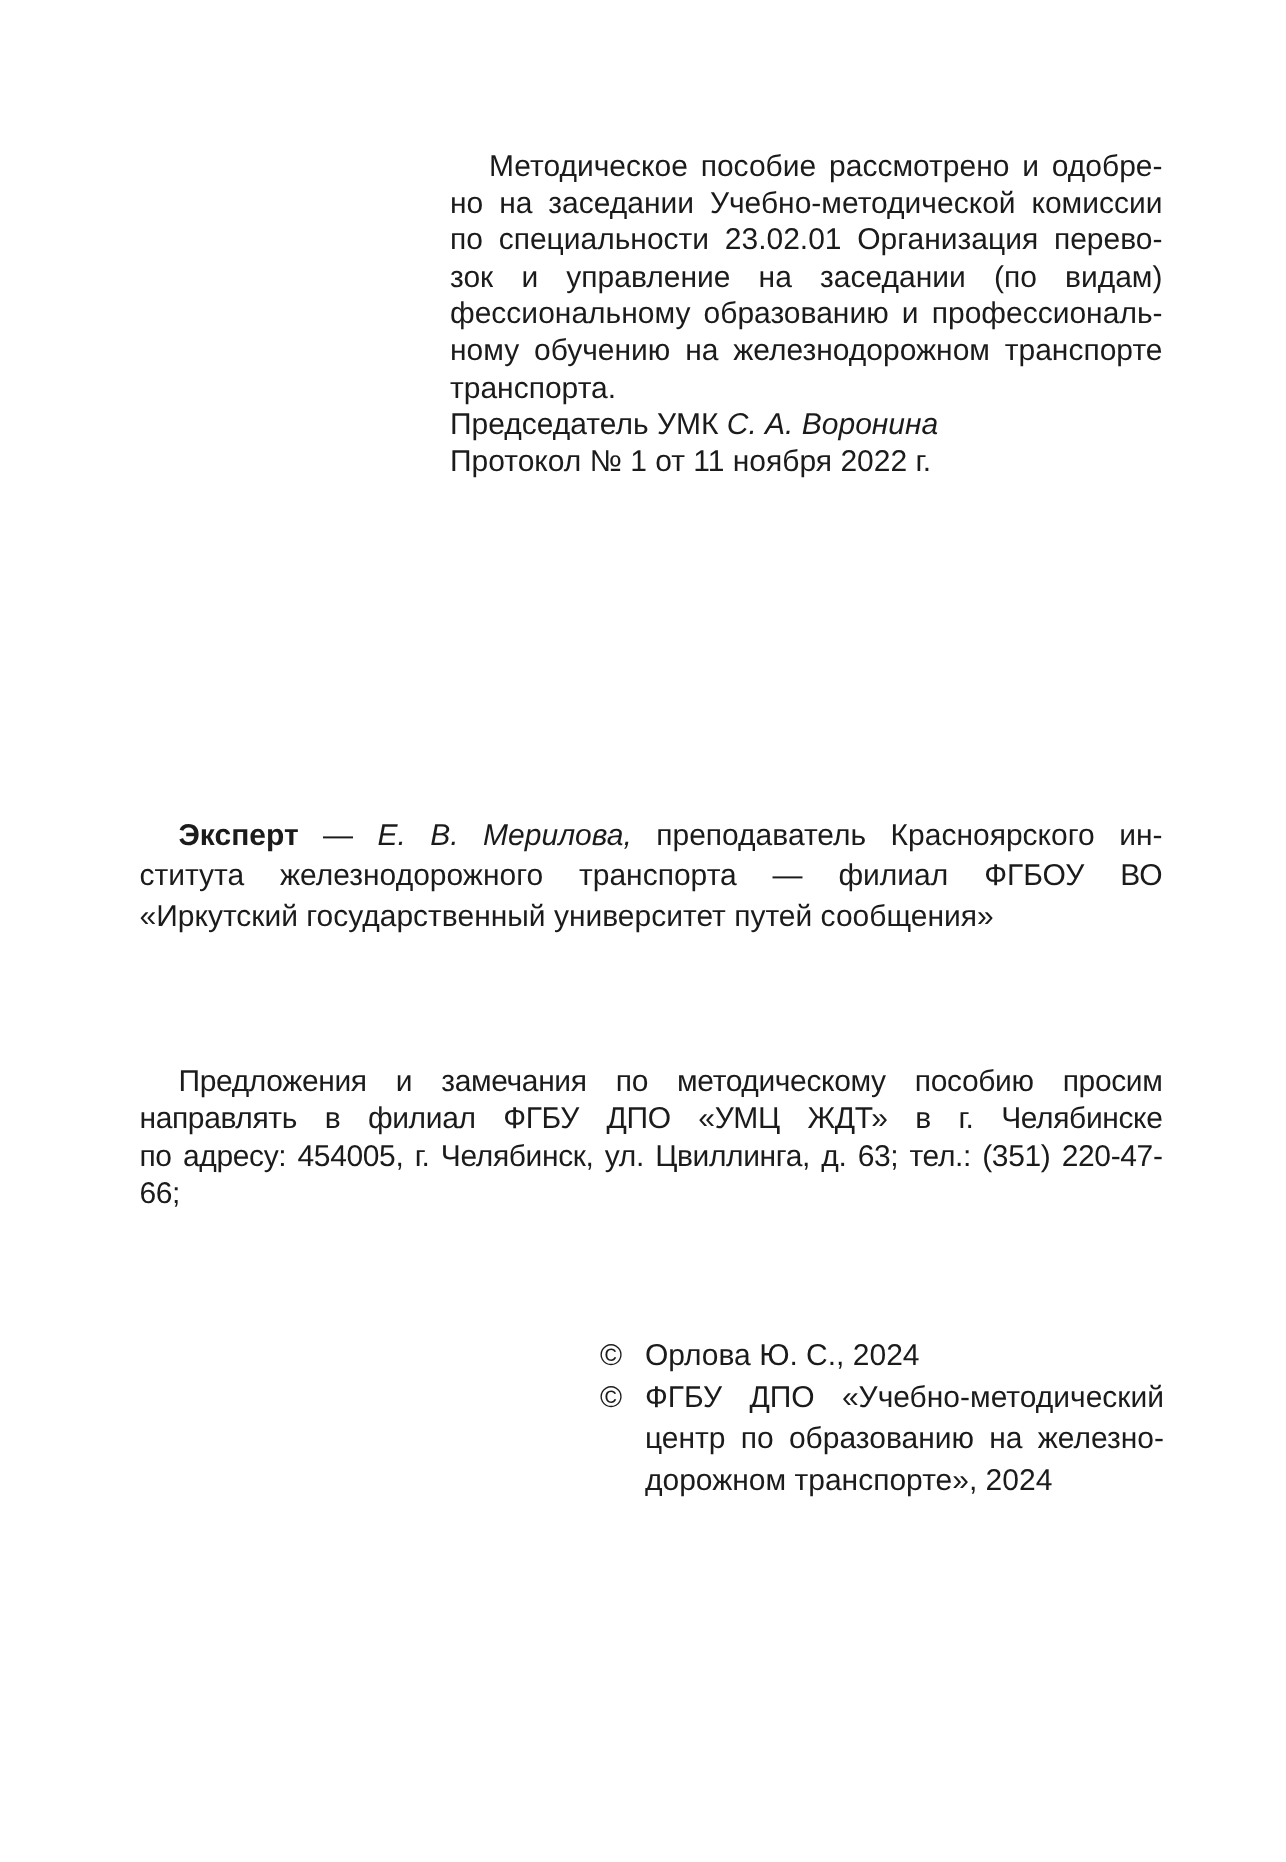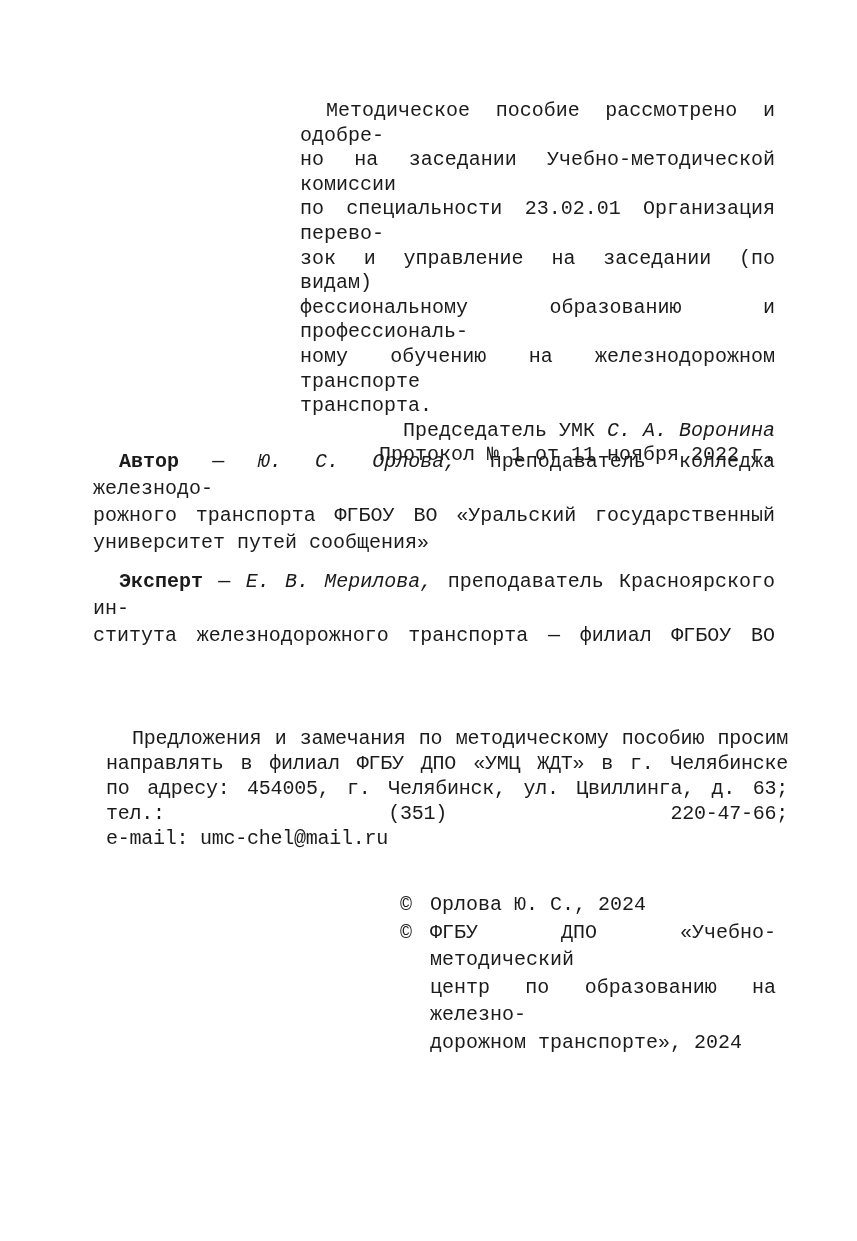--- a/index.html
+++ b/index.html
@@ -6,21 +6,21 @@
     margin: 0;
     padding: 0;
     background: #ffffff;
   }
   .page {
     position: relative;
     width: 857px;
     height: 1241px;
     background: #ffffff;
     color: #1b1b1b;
-    font-family: Liberation Mono, monospace;
+    font-family: Liberation Sans, sans-serif;
     font-size: 20px;
     overflow: hidden;
   }
   section { position: absolute; }
 
   
   .jline {
     text-align: justify;
     text-align-last: justify;
   }
@@ -29,42 +29,40 @@
     text-align-last: left;
   }
   .indent { text-indent: 26px; }
 
   .approval {
     left: 300px;
     top: 99px;
     width: 475px;
     line-height: 24.6px;
   }
-  .sig { text-align: right; }
+  .sig { }
 
   .author {
     left: 93px;
     top: 448px;
     width: 682px;
     line-height: 27px;
   }
   .expert {
     left: 93px;
     top: 544px;
     width: 682px;
     line-height: 27px;
-    margin-top: 24px;
   }
   .feedback {
-    left: 106px;
+    left: 93px;
     top: 709px;
     width: 682px;
     line-height: 25px;
     letter-spacing: -0.25px;
-    margin-top: 17px;
   }
   .copyright {
     left: 400px;
     top: 891px;
     width: 376px;
     line-height: 27.5px;
   }
   .c-entry { display: flex; }
   .c-sym { width: 30px; flex: 0 0 30px; }
   .c-text { flex: 1 1 auto; }
@@ -82,36 +80,31 @@
     <div class="jline">но на заседании Учебно-методической комиссии</div>
     <div class="jline">по специальности 23.02.01 Организация перево-</div>
     <div class="jline">зок и управление на заседании (по видам)</div>
     <div class="jline">фессиональному образованию и профессиональ-</div>
     <div class="jline">ному обучению на железнодорожном транспорте</div>
     <div class="lastline">транспорта.</div>
     <div class="sig"><span>Председатель УМК</span> <i>С. А. Воронина</i></div>
     <div class="sig">Протокол № 1 от 11 ноября 2022 г.</div>
   </section>
 
-  <section class="author">
-    <div class="jline indent"><b>Автор</b><span> — </span><i>Ю. С. Орлова,</i><span> преподаватель колледжа железнодо-</span></div>
-    <div class="jline">рожного транспорта ФГБОУ ВО «Уральский государственный</div>
-    <div class="lastline">университет путей сообщения»</div>
-  </section>
 
   <section class="expert">
     <div class="jline indent"><b>Эксперт</b><span> — </span><i>Е. В. Мерилова,</i><span> преподаватель Красноярского ин-</span></div>
     <div class="jline">ститута железнодорожного транспорта — филиал ФГБОУ ВО</div>
+    <div class="lastline">«Иркутский государственный университет путей сообщения»</div>
   </section>
 
   <section class="feedback">
     <div class="jline indent">Предложения и замечания по методическому пособию просим</div>
     <div class="jline">направлять в филиал ФГБУ ДПО «УМЦ ЖДТ» в г. Челябинске</div>
     <div class="jline">по адресу: 454005, г. Челябинск, ул. Цвиллинга, д. 63; тел.: (351) 220-47-66;</div>
-    <div class="lastline">e-mail: umc-chel@mail.ru</div>
   </section>
 
   <section class="copyright">
     <div class="c-entry">
       <span class="c-sym">©</span>
       <div class="c-text">
         <div class="lastline">Орлова Ю. С., 2024</div>
       </div>
     </div>
     <div class="c-entry">

